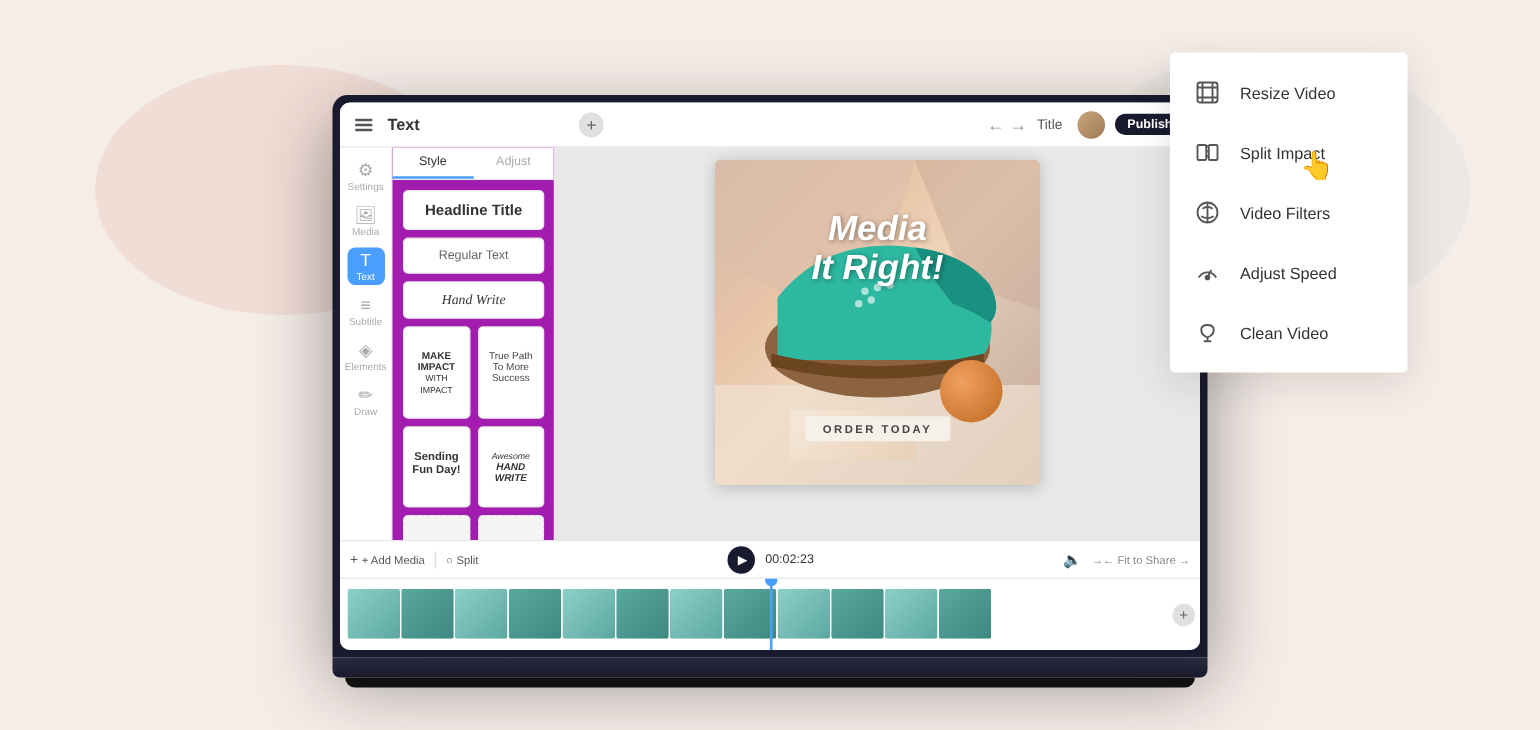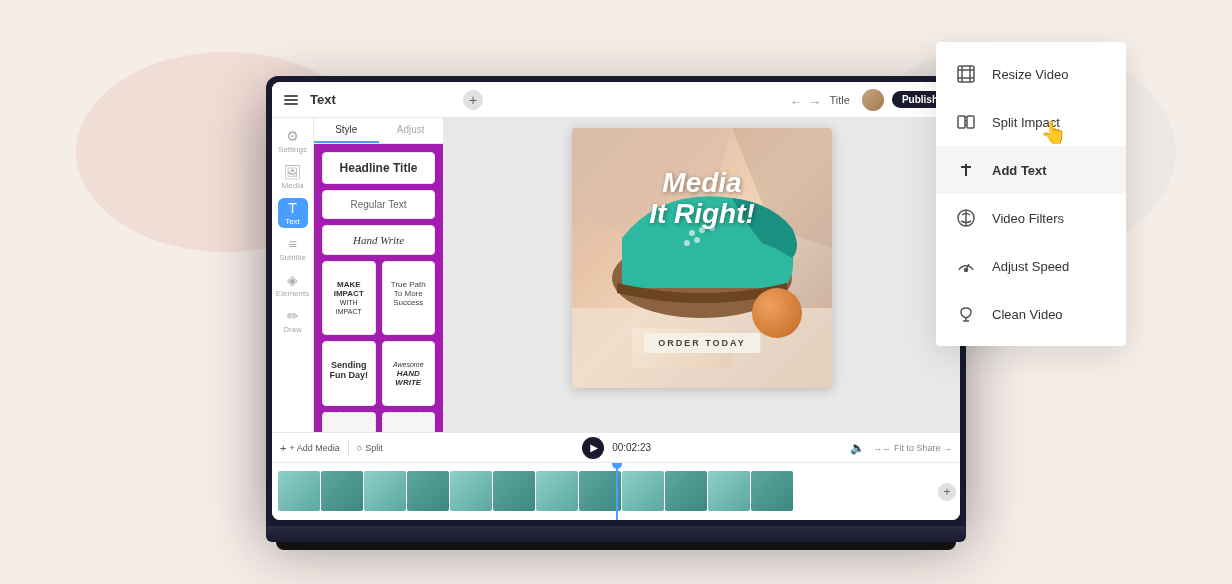--- a/index.html
+++ b/index.html
@@ -809,29 +809,20 @@
     </div>
     <div class="menu-item">
       <div class="menu-icon">
         <svg width="20" height="20" viewBox="0 0 20 20" fill="none" stroke="#555" stroke-width="1.5">
           <rect x="2" y="4" width="7" height="12" rx="1"></rect>
           <rect x="11" y="4" width="7" height="12" rx="1"></rect>
           <line x1="9.5" y1="4" x2="9.5" y2="16" stroke-dasharray="2,2"></line>
         </svg>
       </div>
       <div class="menu-label">Split Impact</div>
-    </div>
-    <div class="menu-item active">
-      <div class="menu-icon">
-        <svg width="20" height="20" viewBox="0 0 20 20" fill="none" stroke="#333" stroke-width="2">
-          <line x1="10" y1="4" x2="10" y2="16"></line>
-          <line x1="5" y1="7" x2="15" y2="7"></line>
-        </svg>
-      </div>
-      <div class="menu-label" style="font-weight:600;">Add Text</div>
     </div>
     <div class="menu-item">
       <div class="menu-icon">
         <svg width="20" height="20" viewBox="0 0 20 20" fill="none" stroke="#555" stroke-width="1.5">
           <circle cx="10" cy="10" r="8"></circle>
           <path d="M6 7 Q10 4 14 7"></path>
           <path d="M5 13 Q10 16 15 13"></path>
           <line x1="10" y1="2" x2="10" y2="18"></line>
         </svg>
       </div>

